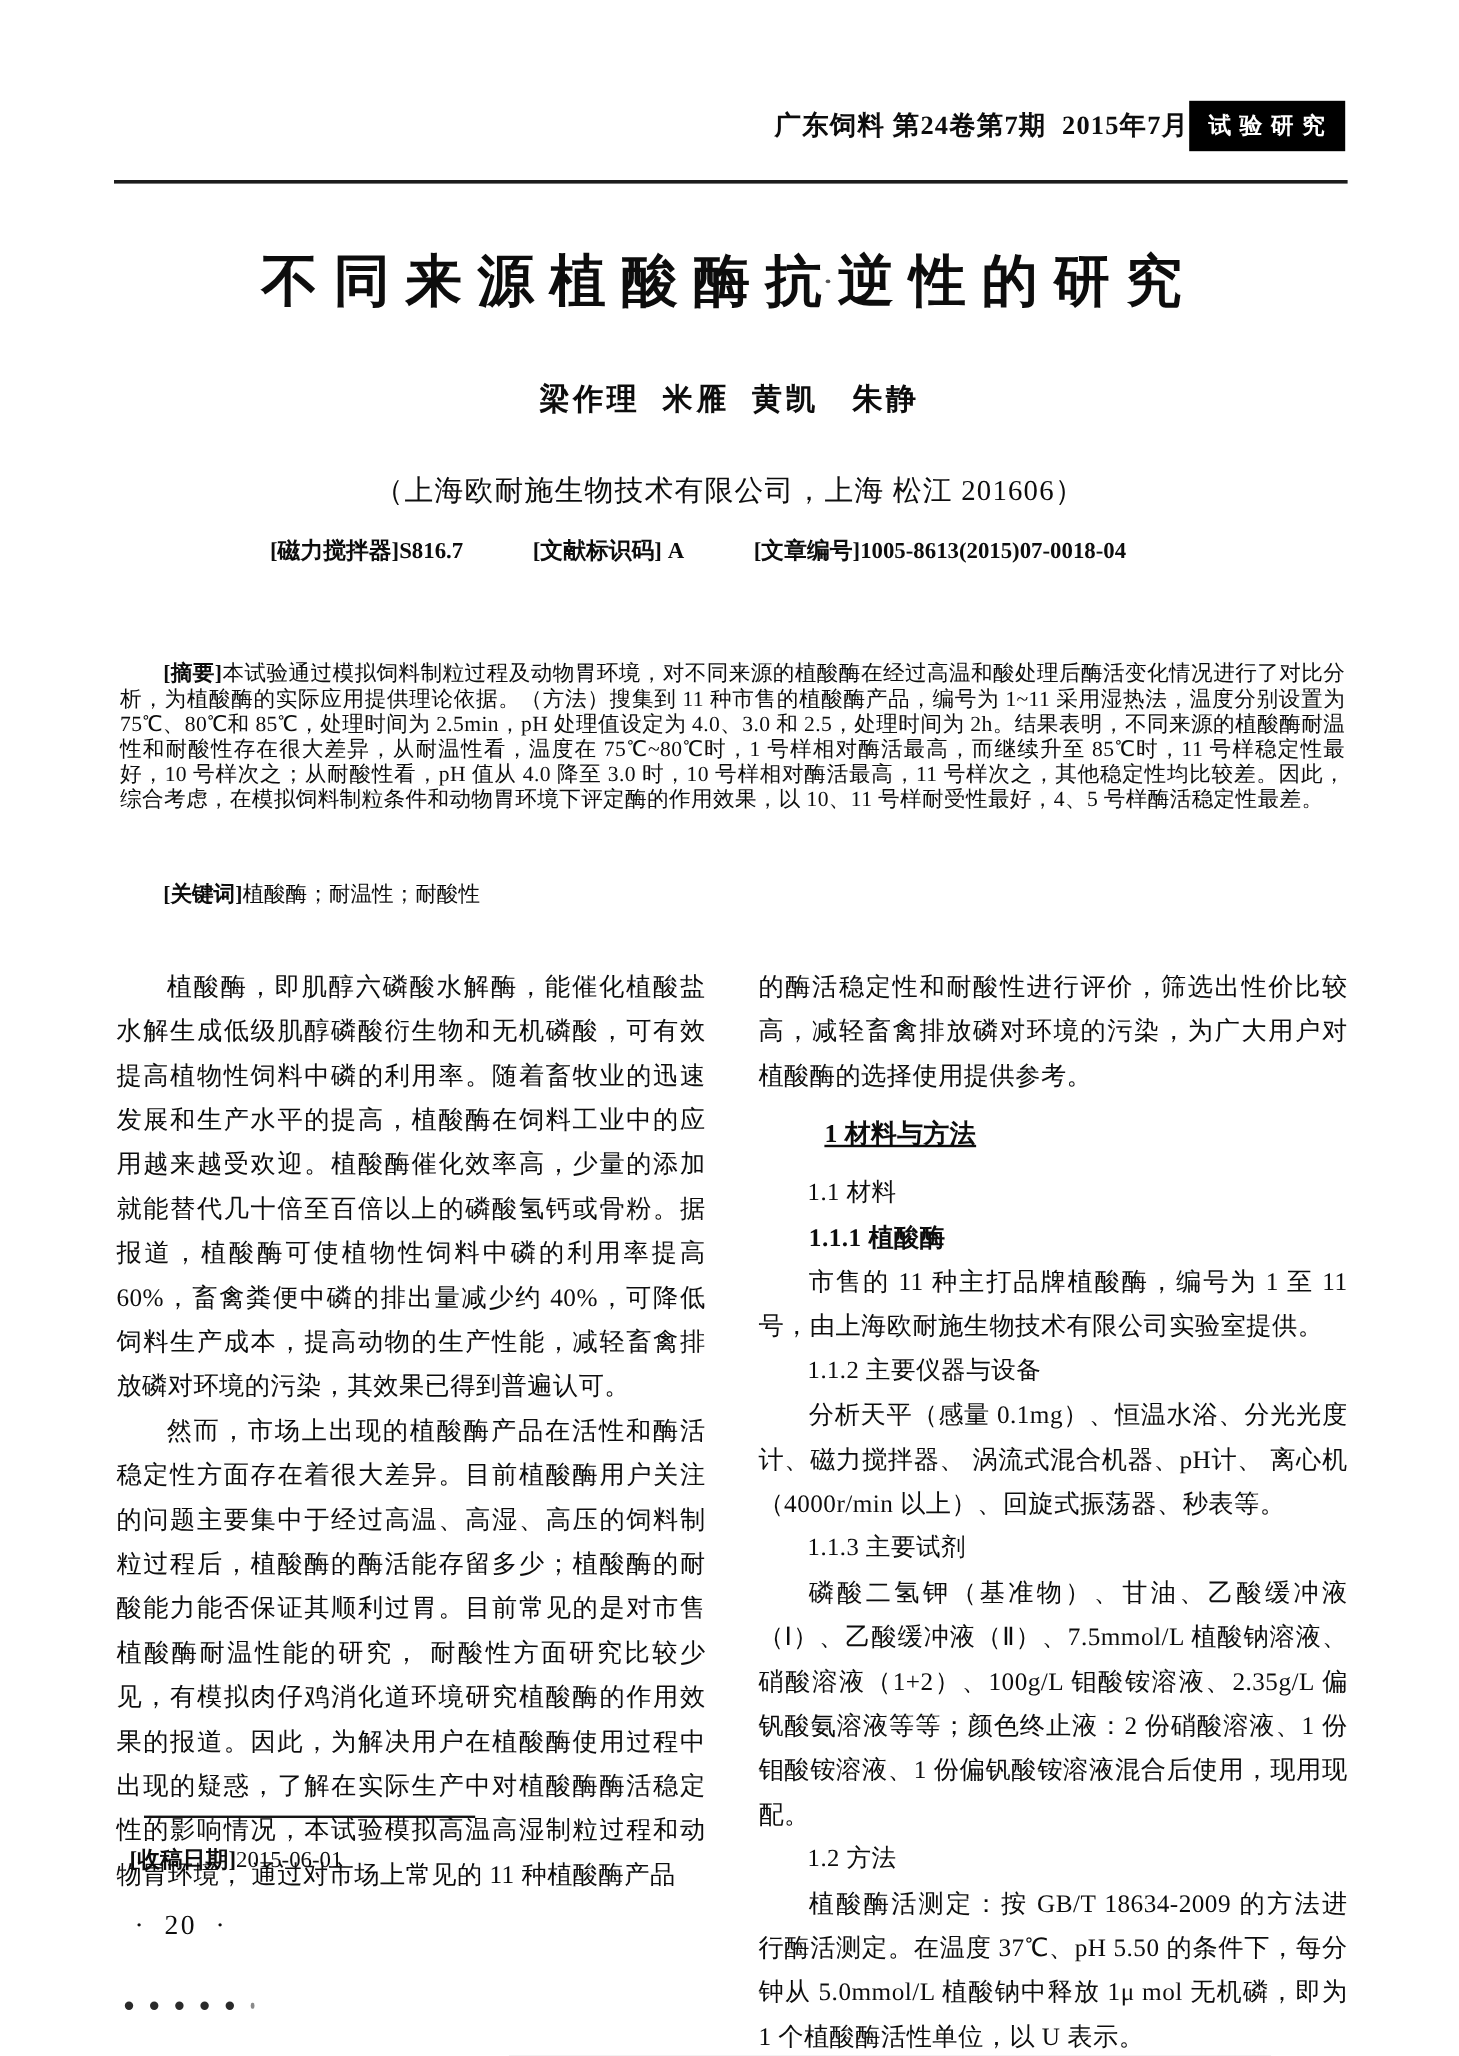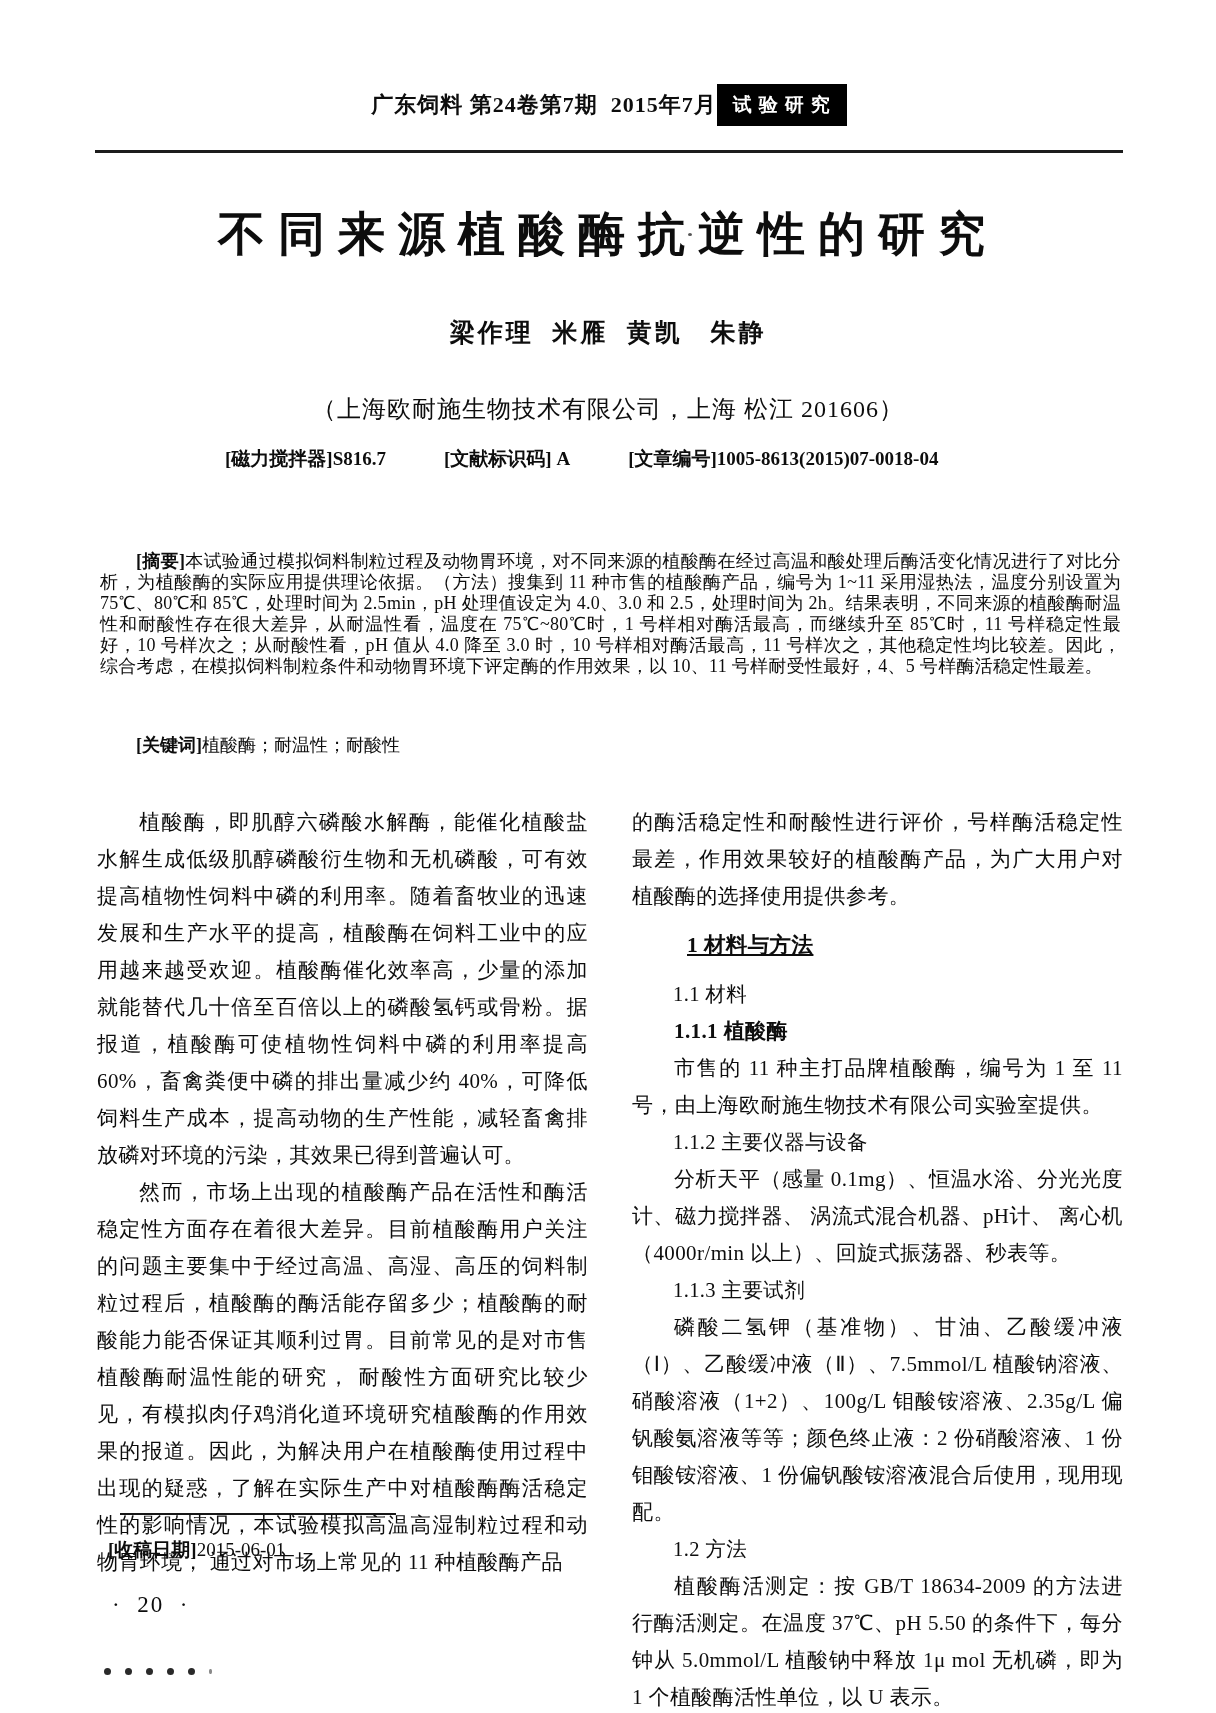--- a/index.html
+++ b/index.html
@@ -8,21 +8,21 @@
     width:1216px; height:1713px;
     margin:0 auto;
     background:#ffffff;
     font-family:"Liberation Serif", serif;
     color:#0d0d0d;
     overflow:hidden;
   }
   
   .header-row {
     position:absolute; left:97px; right:95px; top:84px;
-    display:flex; justify-content:center; align-items:center;
+    display:flex; justify-content:flex-end; align-items:center;
   }
   .journal-info {
     font-size:22px; font-weight:bold; white-space:pre-wrap; letter-spacing:1px;
   }
   .badge {
     background:#000; color:#fff;
     font-size:19px; letter-spacing:7px;
     padding:8px 10px 8px 16px;
     font-weight:bold;
   }
@@ -144,21 +144,21 @@
   <div class="abstract-block"><span class="inline-label">[摘要]</span><span>本试验通过模拟饲料制粒过程及动物胃环境，对不同来源的植酸酶在经过高温和酸处理后酶活变化情况进行了对比分析，为植酸酶的实际应用提供理论依据。（方法）搜集到 11 种市售的植酸酶产品，编号为 1~11 采用湿热法，温度分别设置为 75℃、80℃和 85℃，处理时间为 2.5min，pH 处理值设定为 4.0、3.0 和 2.5，处理时间为 2h。结果表明，不同来源的植酸酶耐温性和耐酸性存在很大差异，从耐温性看，温度在 75℃~80℃时，1 号样相对酶活最高，而继续升至 85℃时，11 号样稳定性最好，10 号样次之；从耐酸性看，pH 值从 4.0 降至 3.0 时，10 号样相对酶活最高，11 号样次之，其他稳定性均比较差。因此，综合考虑，在模拟饲料制粒条件和动物胃环境下评定酶的作用效果，以 10、11 号样耐受性最好，4、5 号样酶活稳定性最差。</span></div>
 
   <div class="keywords-line"><span class="inline-label">[关键词]</span><span>植酸酶；耐温性；耐酸性</span></div>
 
   <div class="columns">
     <div class="col">
       <p class="indent">植酸酶，即肌醇六磷酸水解酶，能催化植酸盐水解生成低级肌醇磷酸衍生物和无机磷酸，可有效提高植物性饲料中磷的利用率。随着畜牧业的迅速发展和生产水平的提高，植酸酶在饲料工业中的应用越来越受欢迎。植酸酶催化效率高，少量的添加就能替代几十倍至百倍以上的磷酸氢钙或骨粉。据报道，植酸酶可使植物性饲料中磷的利用率提高 60%，畜禽粪便中磷的排出量减少约 40%，可降低饲料生产成本，提高动物的生产性能，减轻畜禽排放磷对环境的污染，其效果已得到普遍认可。</p>
       <p class="indent">然而，市场上出现的植酸酶产品在活性和酶活稳定性方面存在着很大差异。目前植酸酶用户关注的问题主要集中于经过高温、高湿、高压的饲料制粒过程后，植酸酶的酶活能存留多少；植酸酶的耐酸能力能否保证其顺利过胃。目前常见的是对市售植酸酶耐温性能的研究， 耐酸性方面研究比较少见，有模拟肉仔鸡消化道环境研究植酸酶的作用效果的报道。因此，为解决用户在植酸酶使用过程中出现的疑惑，了解在实际生产中对植酸酶酶活稳定性的影响情况，本试验模拟高温高湿制粒过程和动物胃环境， 通过对市场上常见的 11 种植酸酶产品</p>
     </div>
     <div class="col">
-      <p>的酶活稳定性和耐酸性进行评价，号样酶活稳定性最差，作用效果较好的植酸酶产品，为广大用户对植酸酶的选择使用提供参考。</p>
+      <p>的酶活稳定性和耐酸性进行评价，筛选出性价比较高，减轻畜禽排放磷对环境的污染，为广大用户对植酸酶的选择使用提供参考。</p>
       <p class="h1">1 材料与方法</p>
       <p class="h2">1.1 材料</p>
       <p class="h3b">1.1.1 植酸酶</p>
       <p class="indent">市售的 11 种主打品牌植酸酶，编号为 1 至 11 号，由上海欧耐施生物技术有限公司实验室提供。</p>
       <p class="h2">1.1.2 主要仪器与设备</p>
       <p class="indent">分析天平（感量 0.1mg）、恒温水浴、分光光度计、磁力搅拌器、 涡流式混合机器、pH计、 离心机（4000r/min 以上）、回旋式振荡器、秒表等。</p>
       <p class="h2">1.1.3 主要试剂</p>
       <p class="indent">磷酸二氢钾（基准物）、甘油、乙酸缓冲液（Ⅰ）、乙酸缓冲液（Ⅱ）、7.5mmol/L 植酸钠溶液、硝酸溶液（1+2）、100g/L 钼酸铵溶液、2.35g/L 偏钒酸氨溶液等等；颜色终止液：2 份硝酸溶液、1 份钼酸铵溶液、1 份偏钒酸铵溶液混合后使用，现用现配。</p>
       <p class="h2">1.2 方法</p>
       <p class="indent">植酸酶活测定：按 GB/T 18634-2009 的方法进行酶活测定。在温度 37℃、pH 5.50 的条件下，每分钟从 5.0mmol/L 植酸钠中释放 1μ mol 无机磷，即为 1 个植酸酶活性单位，以 U 表示。</p>

